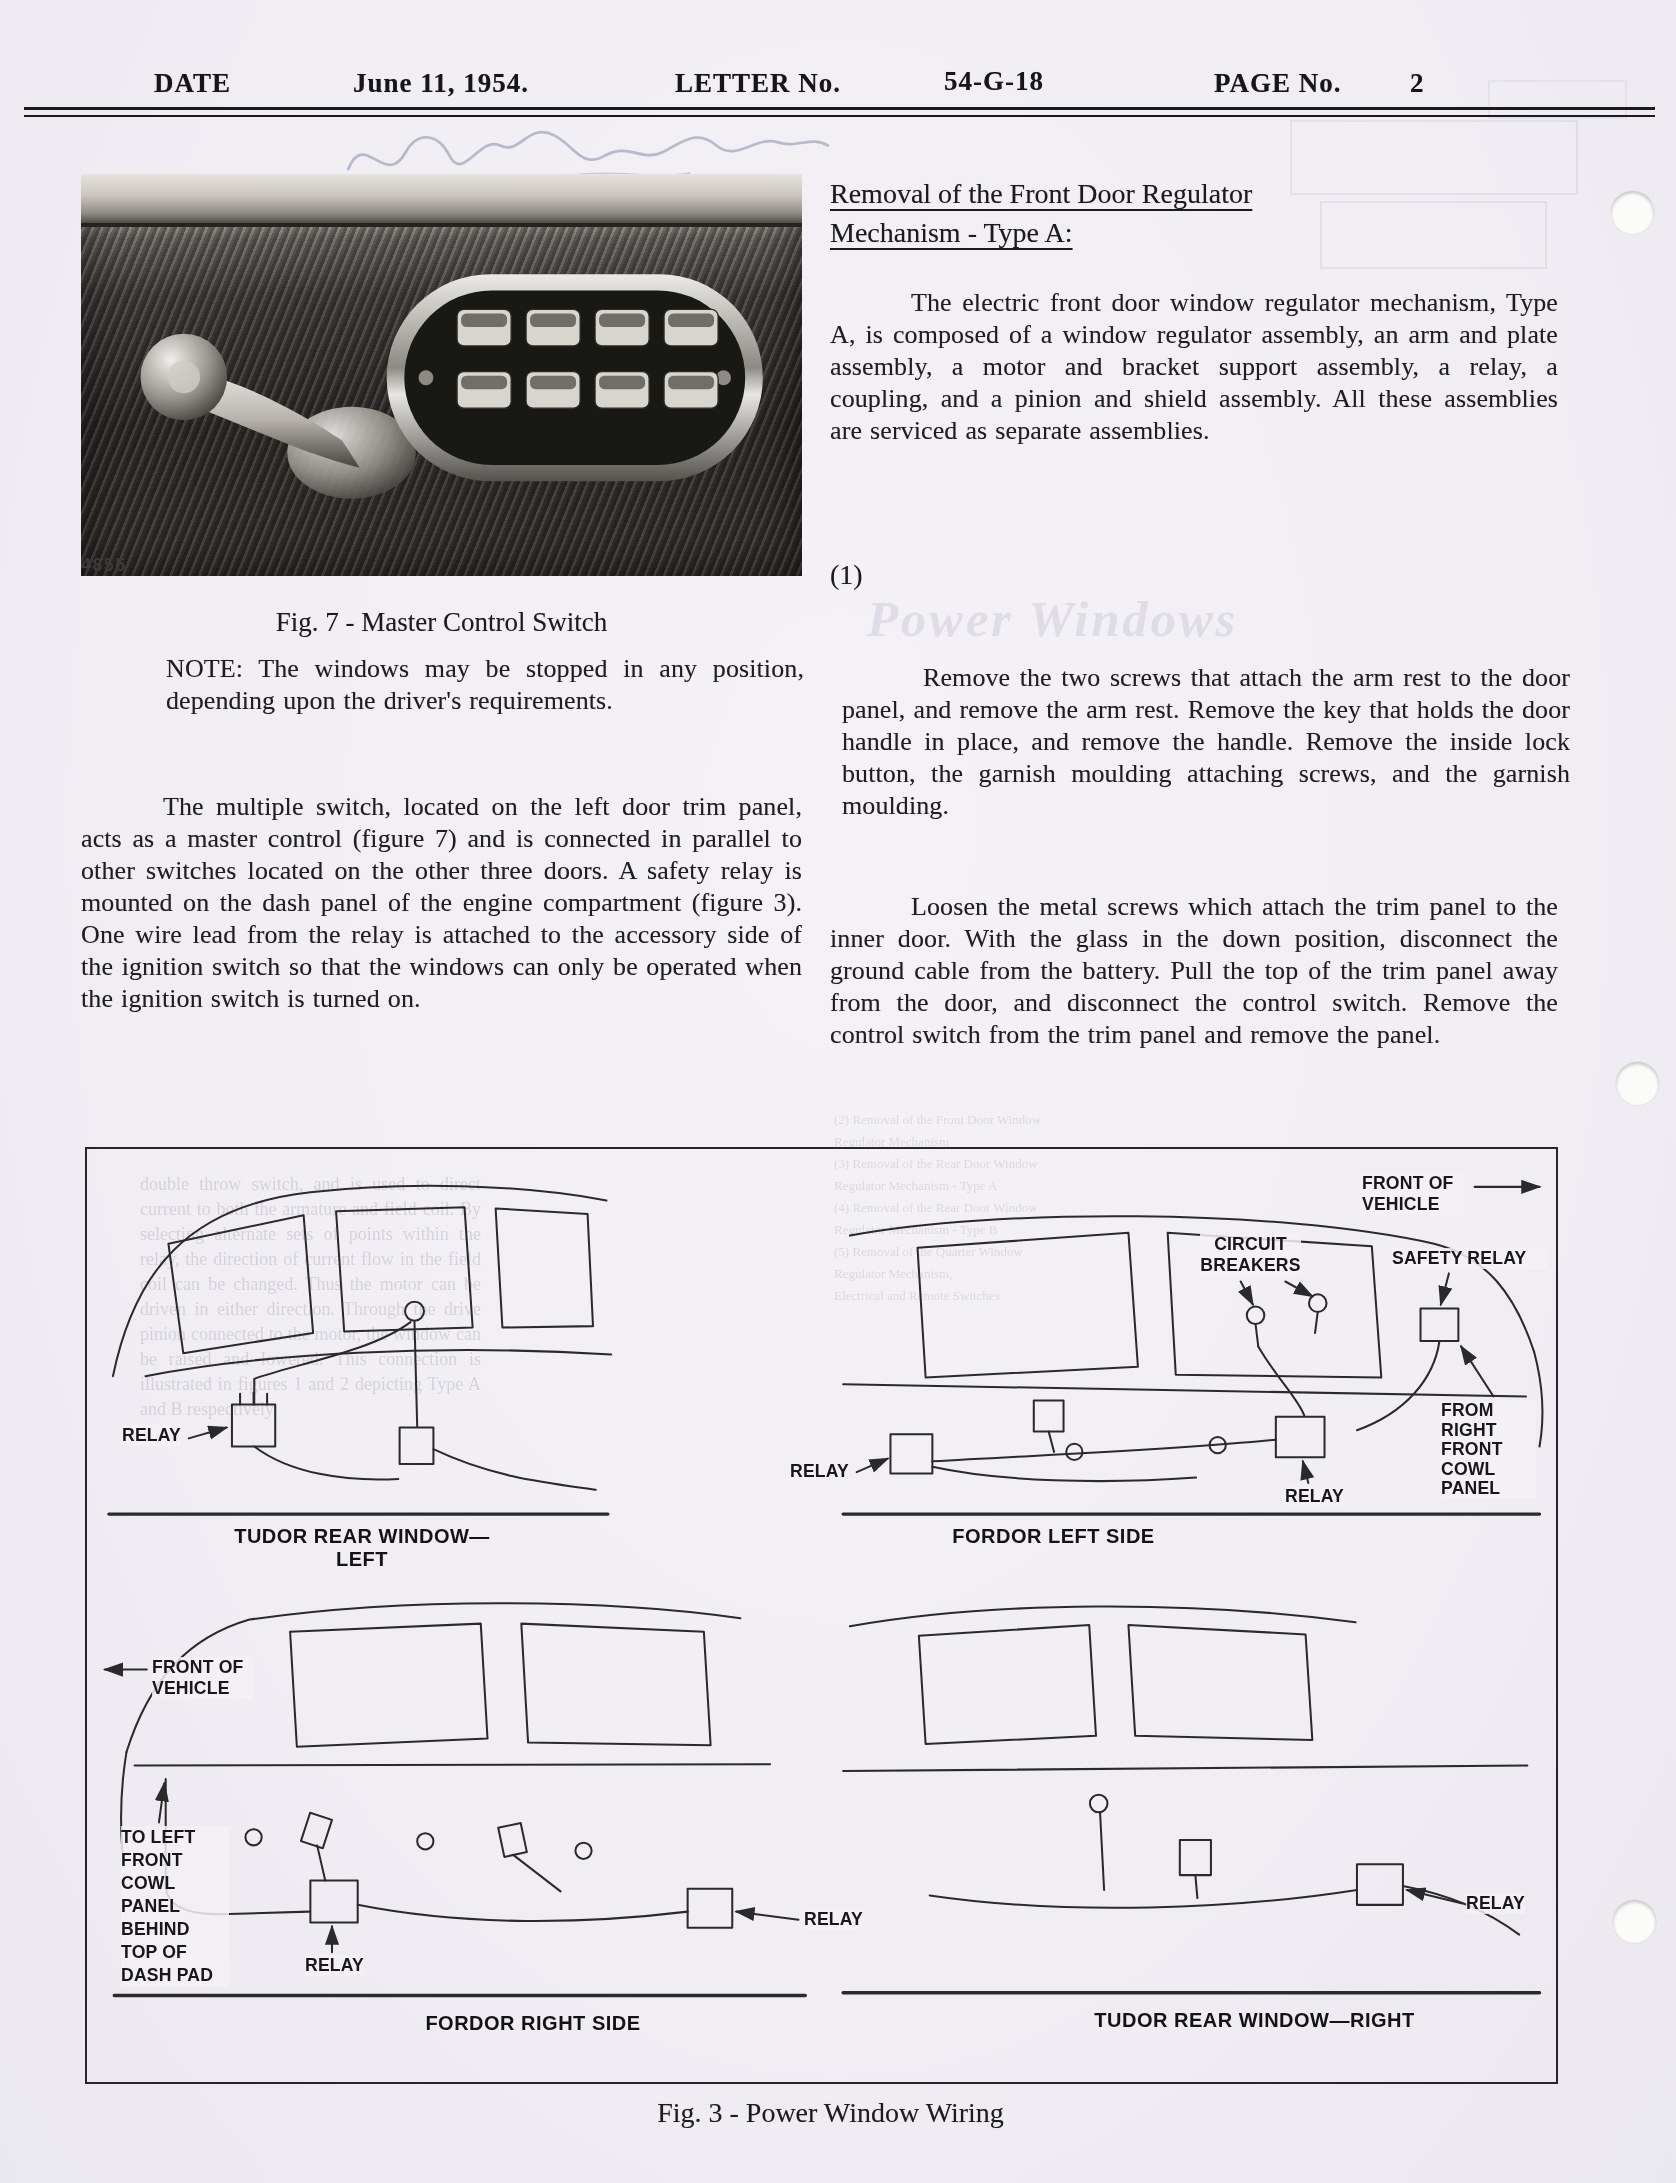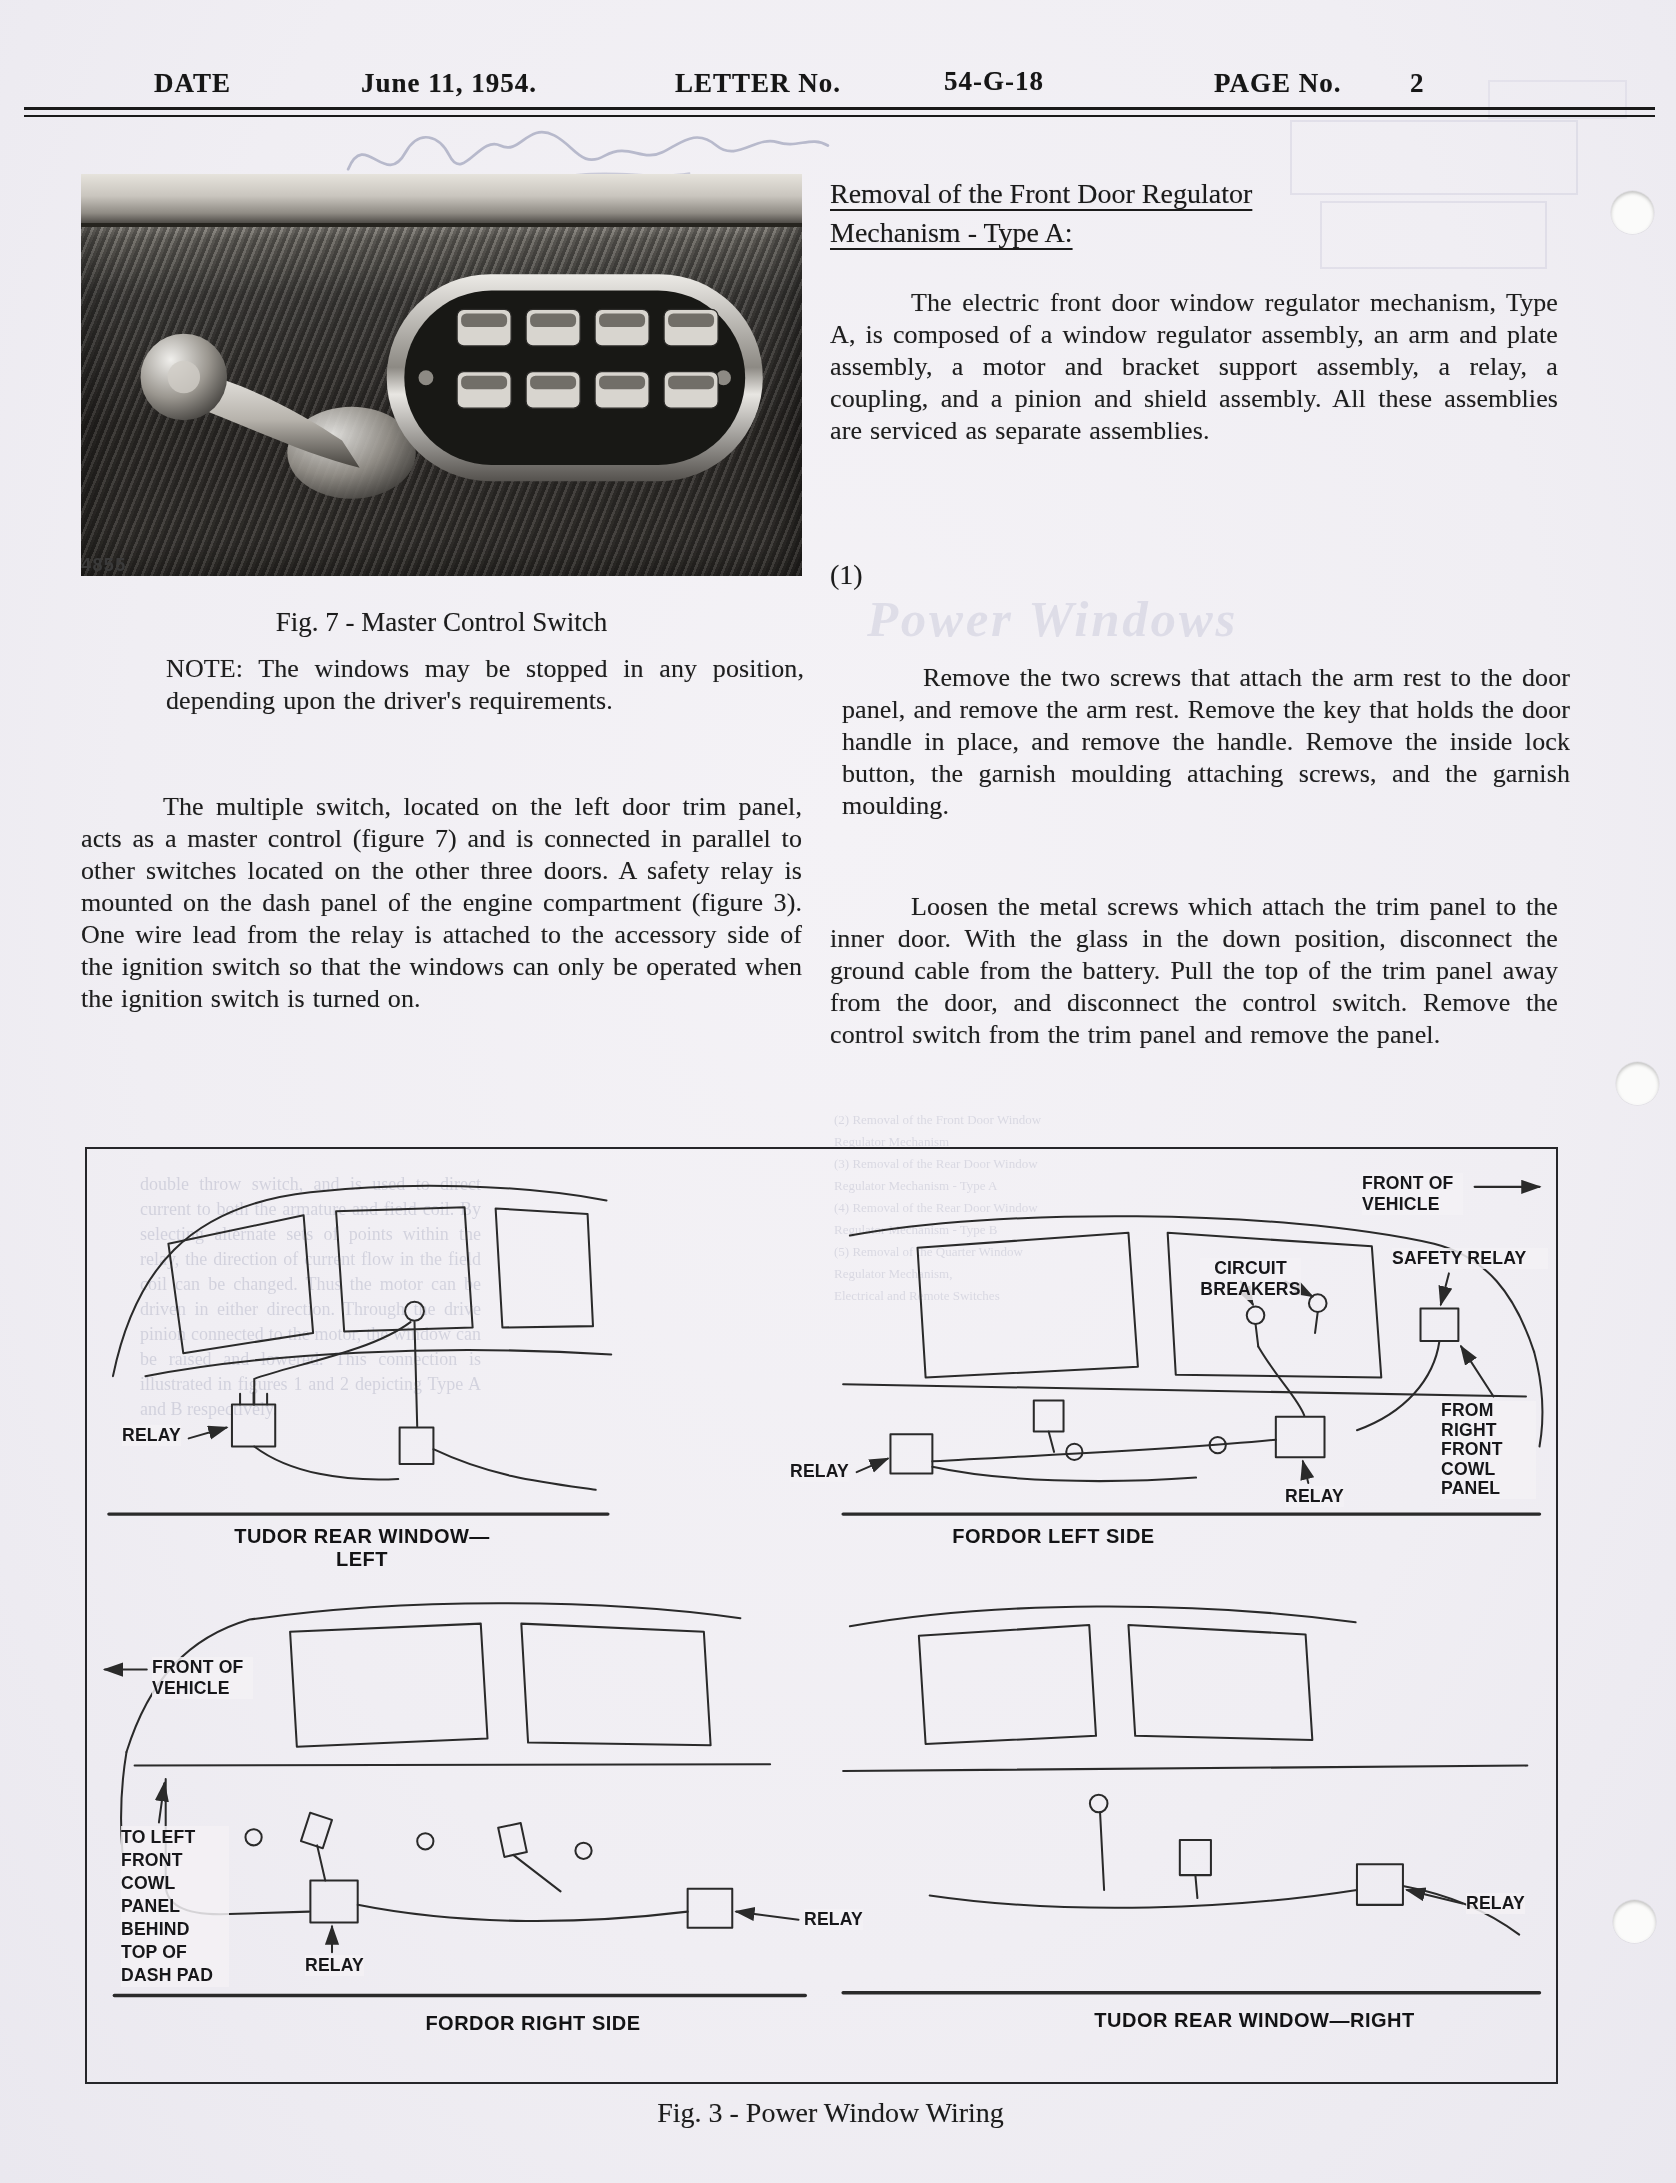--- a/index.html
+++ b/index.html
@@ -39,21 +39,21 @@
   .photo-num{position:absolute;left:81px;top:555px;width:718px;text-align:left;
         font:600 18px "Liberation Sans",sans-serif;color:#3a3a3a;letter-spacing:1.4px;z-index:4;}
 
   
   .diagram{position:absolute;left:85px;top:1147px;width:1469px;height:933px;border:2.7px solid #26262a;z-index:2;}
   .diagram svg.art{position:absolute;left:0;top:0;z-index:2;}
   .dlabel{position:absolute;font:700 17.6px/21px "Liberation Sans",sans-serif;color:#17171a;
         letter-spacing:0.2px;z-index:3;background:rgba(243,241,245,.85);}
   .dsec{position:absolute;font:700 20px/23px "Liberation Sans",sans-serif;color:#131315;
         letter-spacing:0.5px;text-align:center;z-index:3;}
-  .center{text-align:center;margin-top:24px;}
+  .center{text-align:center;}
 
   
   .ghost{position:absolute;color:#5d6488;font-family:"Liberation Serif",serif;}
   #ghost-left{left:53px;top:23px;width:341px;font-size:18px;line-height:25px;text-align:justify;opacity:.20;z-index:1;}
   #ghost-right{left:834px;top:1109px;width:325px;font-size:13px;line-height:22px;white-space:pre-line;opacity:.17;z-index:0;}
   #ghost-head{left:867px;top:590px;font:italic 700 51px "Liberation Serif",serif;opacity:.12;color:#4f568c;z-index:0;letter-spacing:2.7px;}
   .bleed-rect{position:absolute;border:2px solid rgba(96,102,150,.10);z-index:0;}
   .squiggle{position:absolute;z-index:1;}
 
   
@@ -77,21 +77,21 @@
       Regulator Mechanism
 (3) Removal of the Rear Door Window
       Regulator Mechanism - Type A
 (4) Removal of the Rear Door Window
       Regulator Mechanism - Type B
 (5) Removal of the Quarter Window
       Regulator Mechanism,
       Electrical and Remote Switches</div>
 
   <span class="hdr" style="left:154px;top:68px;">DATE</span>
-  <span class="hdr" style="left:361px;top:68px;">June 11, 1954.</span>
+  <span class="hdr" style="left:353px;top:68px;">June 11, 1954.</span>
   <span class="hdr" style="left:675px;top:68px;">LETTER No.</span>
   <span class="hdr" style="left:944px;top:66px;">54-G-18</span>
   <span class="hdr" style="left:1214px;top:68px;">PAGE No.</span>
   <span class="hdr" style="left:1410px;top:68px;">2</span>
   <div class="rule"></div>
 
   <div class="hole" style="left:1611px;top:191px;"></div>
   <div class="hole" style="left:1616px;top:1062px;"></div>
   <div class="hole" style="left:1613px;top:1900px;"></div>
 

